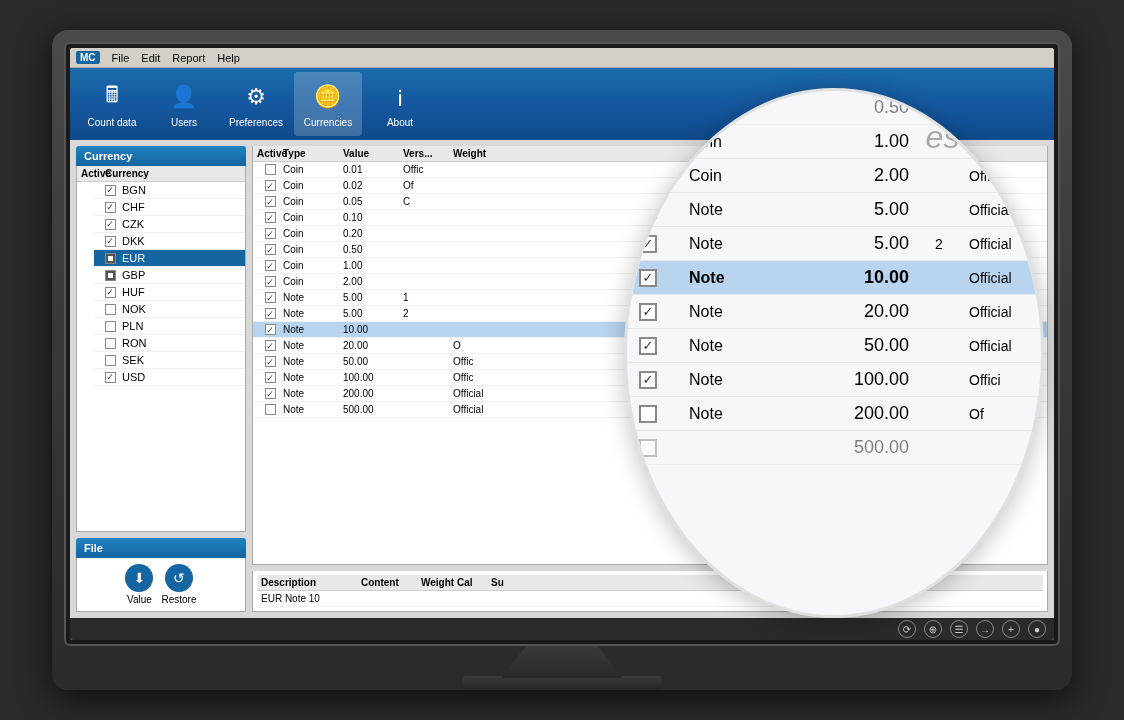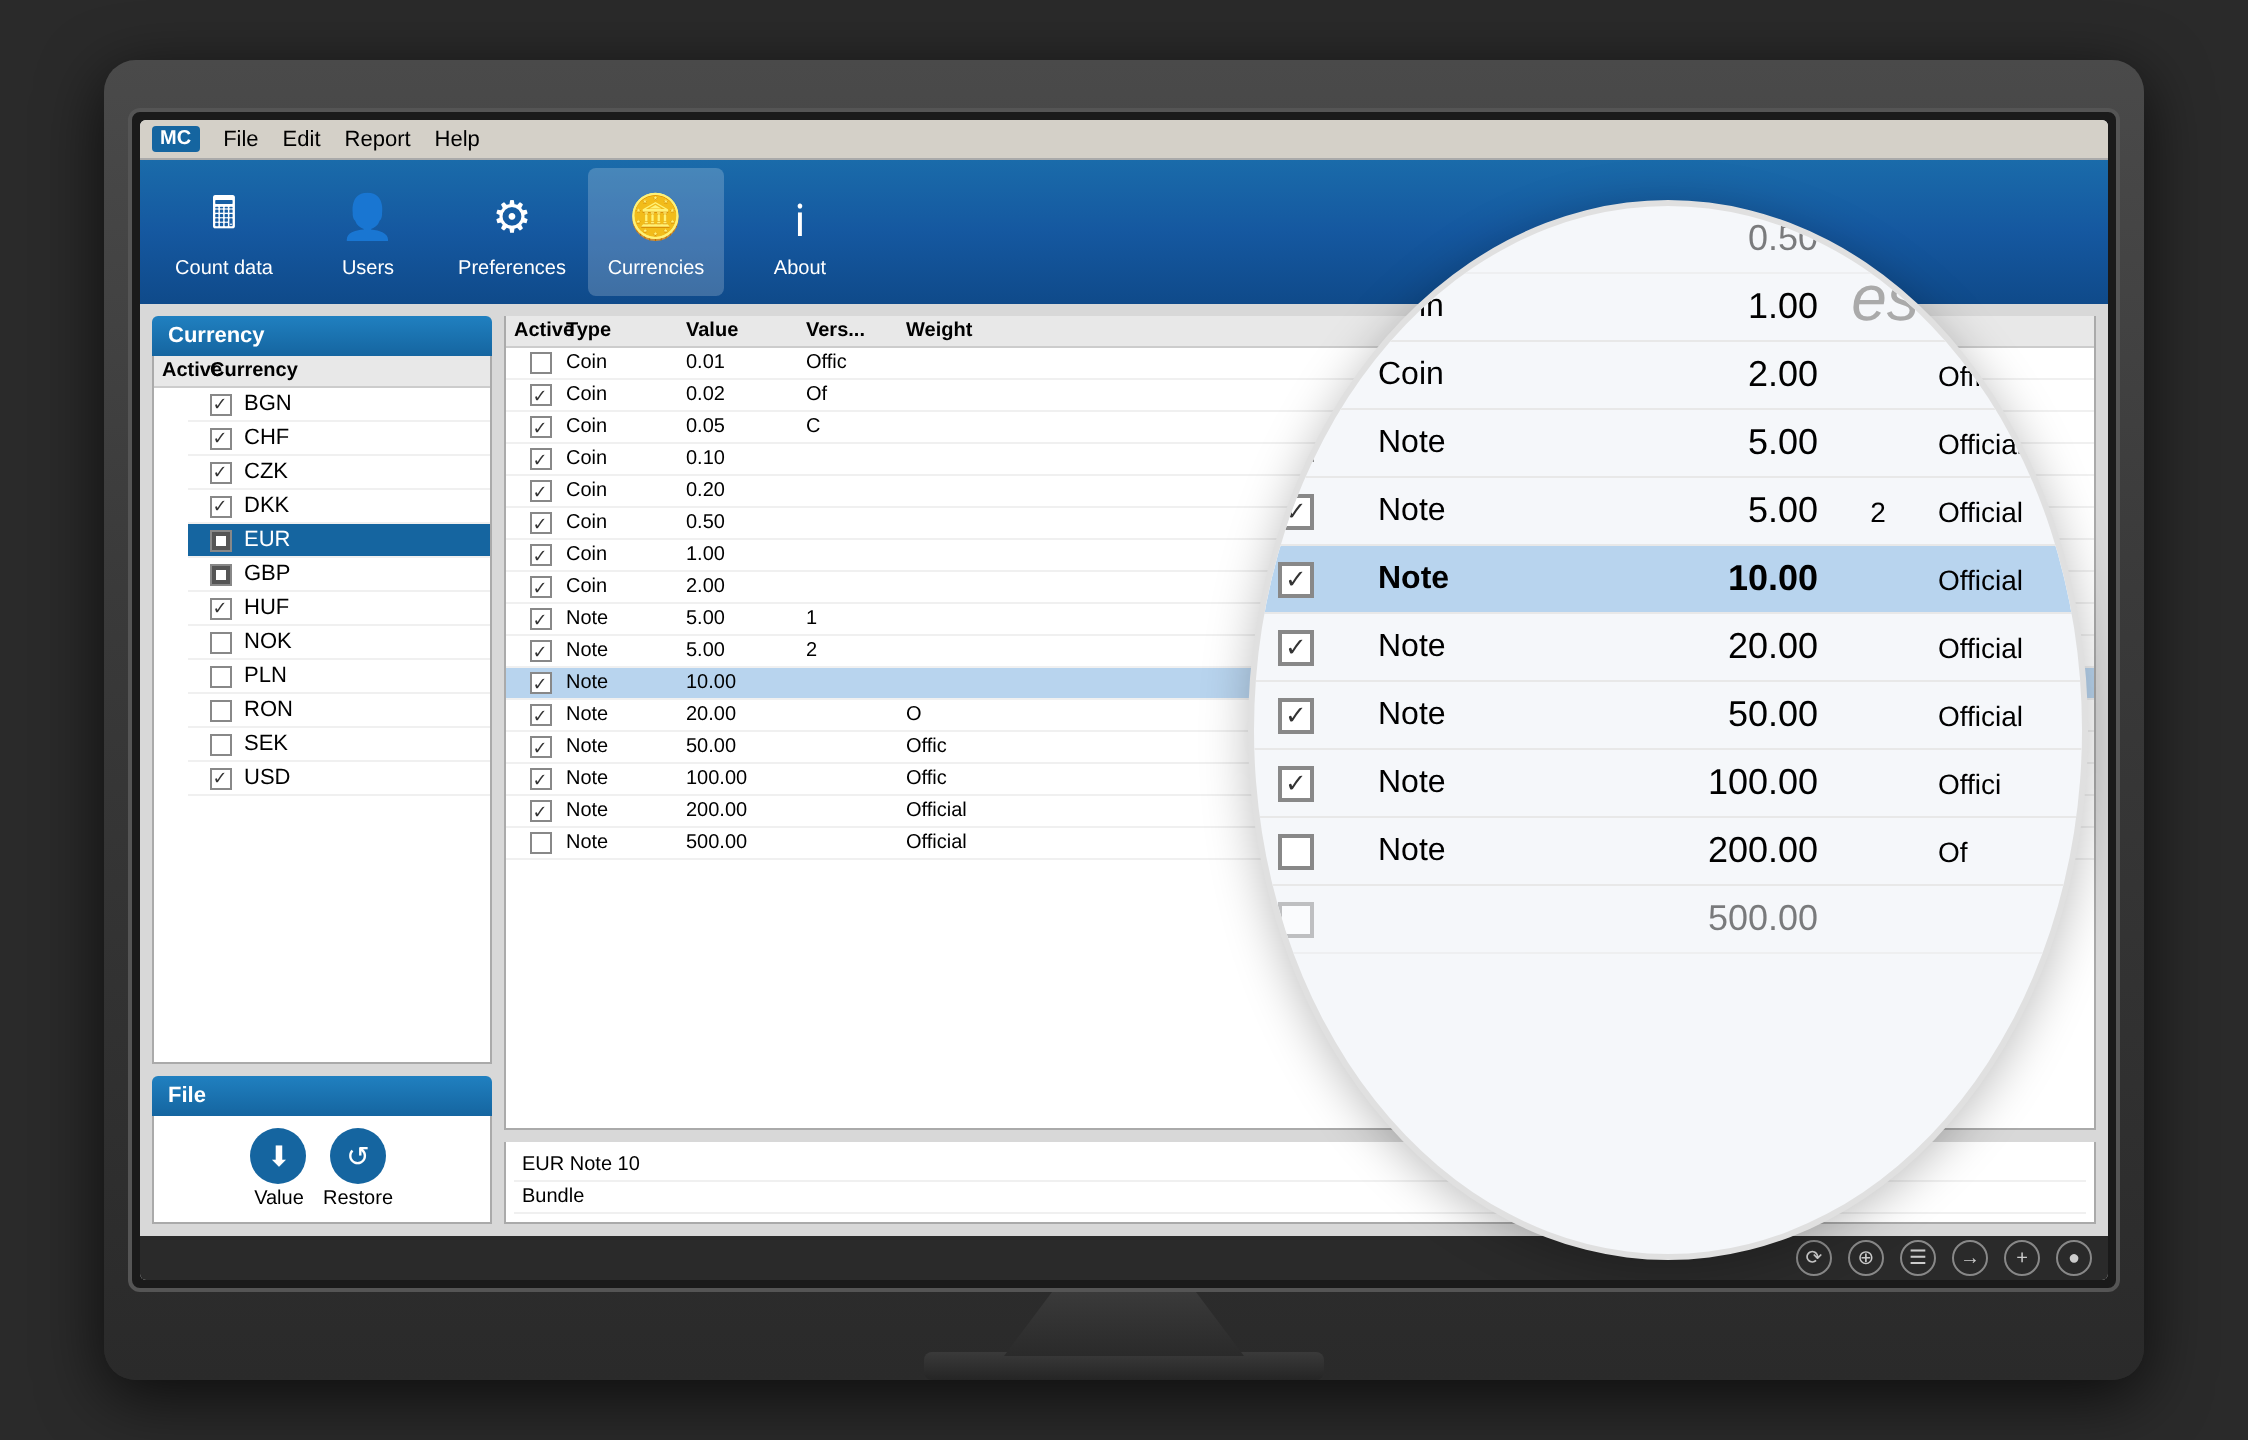--- a/index.html
+++ b/index.html
@@ -12,21 +12,21 @@
       justify-content: center;
       font-family: Arial, sans-serif;
       overflow: hidden;
     }
 
     .monitor-outer {
       width: 1020px;
       height: 660px;
       background: linear-gradient(180deg, #4a4a4a 0%, #3a3a3a 40%, #2a2a2a 100%);
       border-radius: 16px;
-      padding: 24px 12px 0 12px;
+      padding: 12px 12px 0 12px;
       box-shadow: 0 8px 32px rgba(0,0,0,0.7);
       display: flex;
       flex-direction: column;
       align-items: center;
     }
 
     .monitor-screen-border {
       width: 100%;
       flex: 1;
       background: #1a1a1a;
@@ -683,28 +683,28 @@
                   </div>
                 <span>Note</span>
                 <span>500.00</span>
                 <span></span>
                 <span>Official</span>
               </div>
             </div>
 
             <div class="desc-panel">
               <div class="desc-table">
+                <div class="desc-header-row">
+                  <span>Description</span>
+                  <span>Content</span>
+                  <span>Weight Cal</span>
+                  <span>Su</span>
+                </div>
                 <div class="desc-row">
                   <span>EUR Note 10</span>
-                  <span></span>
-                  <span></span>
-                  <span></span>
-                </div>
-                <div class="desc-row">
-                  <span>Bundle</span>
                   <span></span>
                   <span></span>
                   <span></span>
                 </div>
               </div>
             </div>
           </div>
         </div>
 
         <div class="system-bar">

